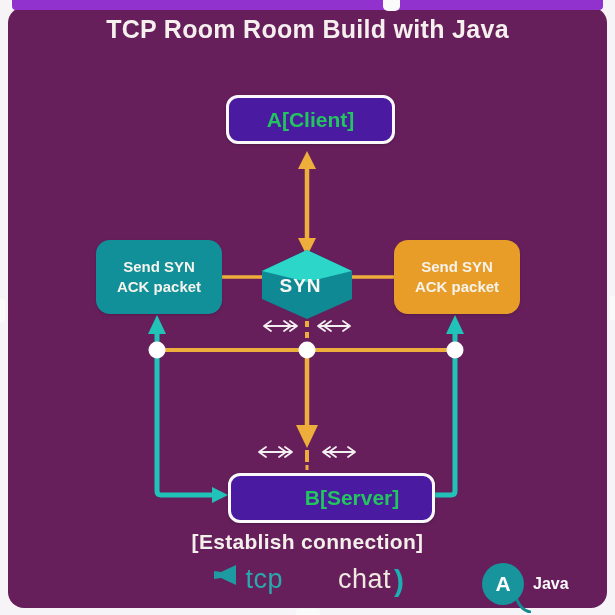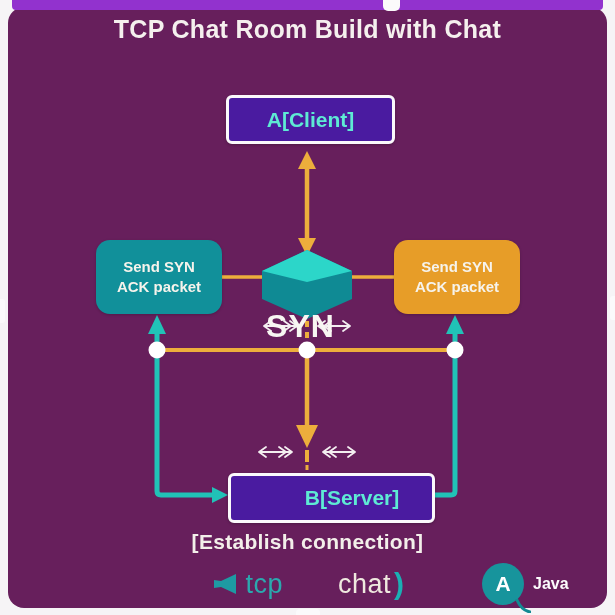--- a/index.html
+++ b/index.html
@@ -26,46 +26,46 @@
   svg.wires{position:absolute;left:0;top:0;z-index:1;}
   .y-line{stroke:var(--arrow-yellow,#EDAE3C);fill:none;}
   .y-fill{fill:var(--arrow-yellow,#EDAE3C);}
   .t-line{stroke:var(--arrow-teal,#21C2B7);fill:none;}
   .t-fill{fill:var(--arrow-teal,#21C2B7);}
   .w-arrow{stroke:#f3eef0;fill:none;stroke-width:1.8;stroke-linecap:round;stroke-linejoin:round;}
   .dot{fill:#ffffff;}
   .node{
     position:absolute;z-index:2;display:flex;align-items:center;justify-content:center;
     background:var(--node-purple,#4A1BA0);
-    border:3px solid #fbf9fc;border-radius:6px;
-    color:#5eead4;font-size:21px;font-weight:700;
+    border:3px solid #fbf9fc;border-radius:12px;
+    color:#22c55e;font-size:21px;font-weight:700;
     box-shadow:0 1px 3px rgba(0,0,0,.25);
   }
   .client{left:226px;top:95px;width:163px;height:43px;}
   .server{left:228px;top:473px;width:160px;height:44px;padding-left:41px;}
   .packet{
     position:absolute;z-index:2;display:flex;align-items:center;justify-content:flex-start;
     text-align:center;border-radius:14px;color:#f6f3ec;font-size:15px;font-weight:700;
     line-height:1.35;padding:6px 10px;box-sizing:border-box;
     box-shadow:0 1px 3px rgba(0,0,0,.2);
   }
   .packet.left{left:96px;top:240px;width:126px;height:74px;background:var(--box-teal,#11909A);}
   .packet.right{left:394px;top:240px;width:126px;height:74px;background:var(--box-orange,#E79D28);}
   .syn-label{
     position:absolute;z-index:2;left:262px;top:271px;width:77px;height:30px;
     display:flex;align-items:center;justify-content:center;
-    color:#f8f6f2;font-size:32px;font-weight:700;letter-spacing:1px;margin-top:40px;
+    color:#f8f6f2;font-size:19px;font-weight:700;letter-spacing:1px;
   }
   .caption{
     position:absolute;z-index:2;left:0;top:530px;width:615px;text-align:center;
     color:#f3efea;font-size:21px;font-weight:600;letter-spacing:.3px;
   }
   .brand{
     position:absolute;z-index:2;left:150px;top:564px;width:320px;height:40px;
-    display:flex;align-items:center;justify-content:center;gap:7px;
+    display:flex;align-items:flex-start;justify-content:center;gap:7px;
     font-size:27px;letter-spacing:.5px;font-weight:400;
   }
   .brand .teal{color:#2BA8AE;}
   .brand .white{color:#EFE9DF;margin-left:48px;}
   .brand .paren{color:#1BAFB4;font-weight:700;font-size:30px;margin:0 1px 0 -4px;}
   .java{
     position:absolute;z-index:2;left:482px;top:561px;height:46px;
     display:flex;align-items:center;gap:9px;
   }
   .java-badge{
@@ -80,21 +80,21 @@
   .edge-marker.right{right:0;top:296px;width:5px;height:24px;border-radius:3px 0 0 3px;}
   .edge-marker.top{left:383px;top:0;width:17px;height:11px;border-radius:0 0 5px 5px;}
   .edge-marker.bottom{left:296px;top:609px;width:24px;height:6px;border-radius:4px 4px 0 0;}
 </style>
 </head>
 <body>
 
 <div class="card"></div>
 <div class="stripe"></div>
 
-<div class="page-title">TCP Chat Room Build with Chat</div>
+<div class="page-title">TCP Room Room Build with Java</div>
 
 <svg class="wires" width="615" height="615" viewBox="0 0 615 615">
 
   <g>
     <line class="y-line" x1="307" y1="165" x2="307" y2="242" stroke-width="4.5"></line>
     <polygon class="y-fill" points="307,151 298,169 316,169"></polygon>
     <polygon class="y-fill" points="307,256 298,238 316,238"></polygon>
   </g>
 
   <g>

